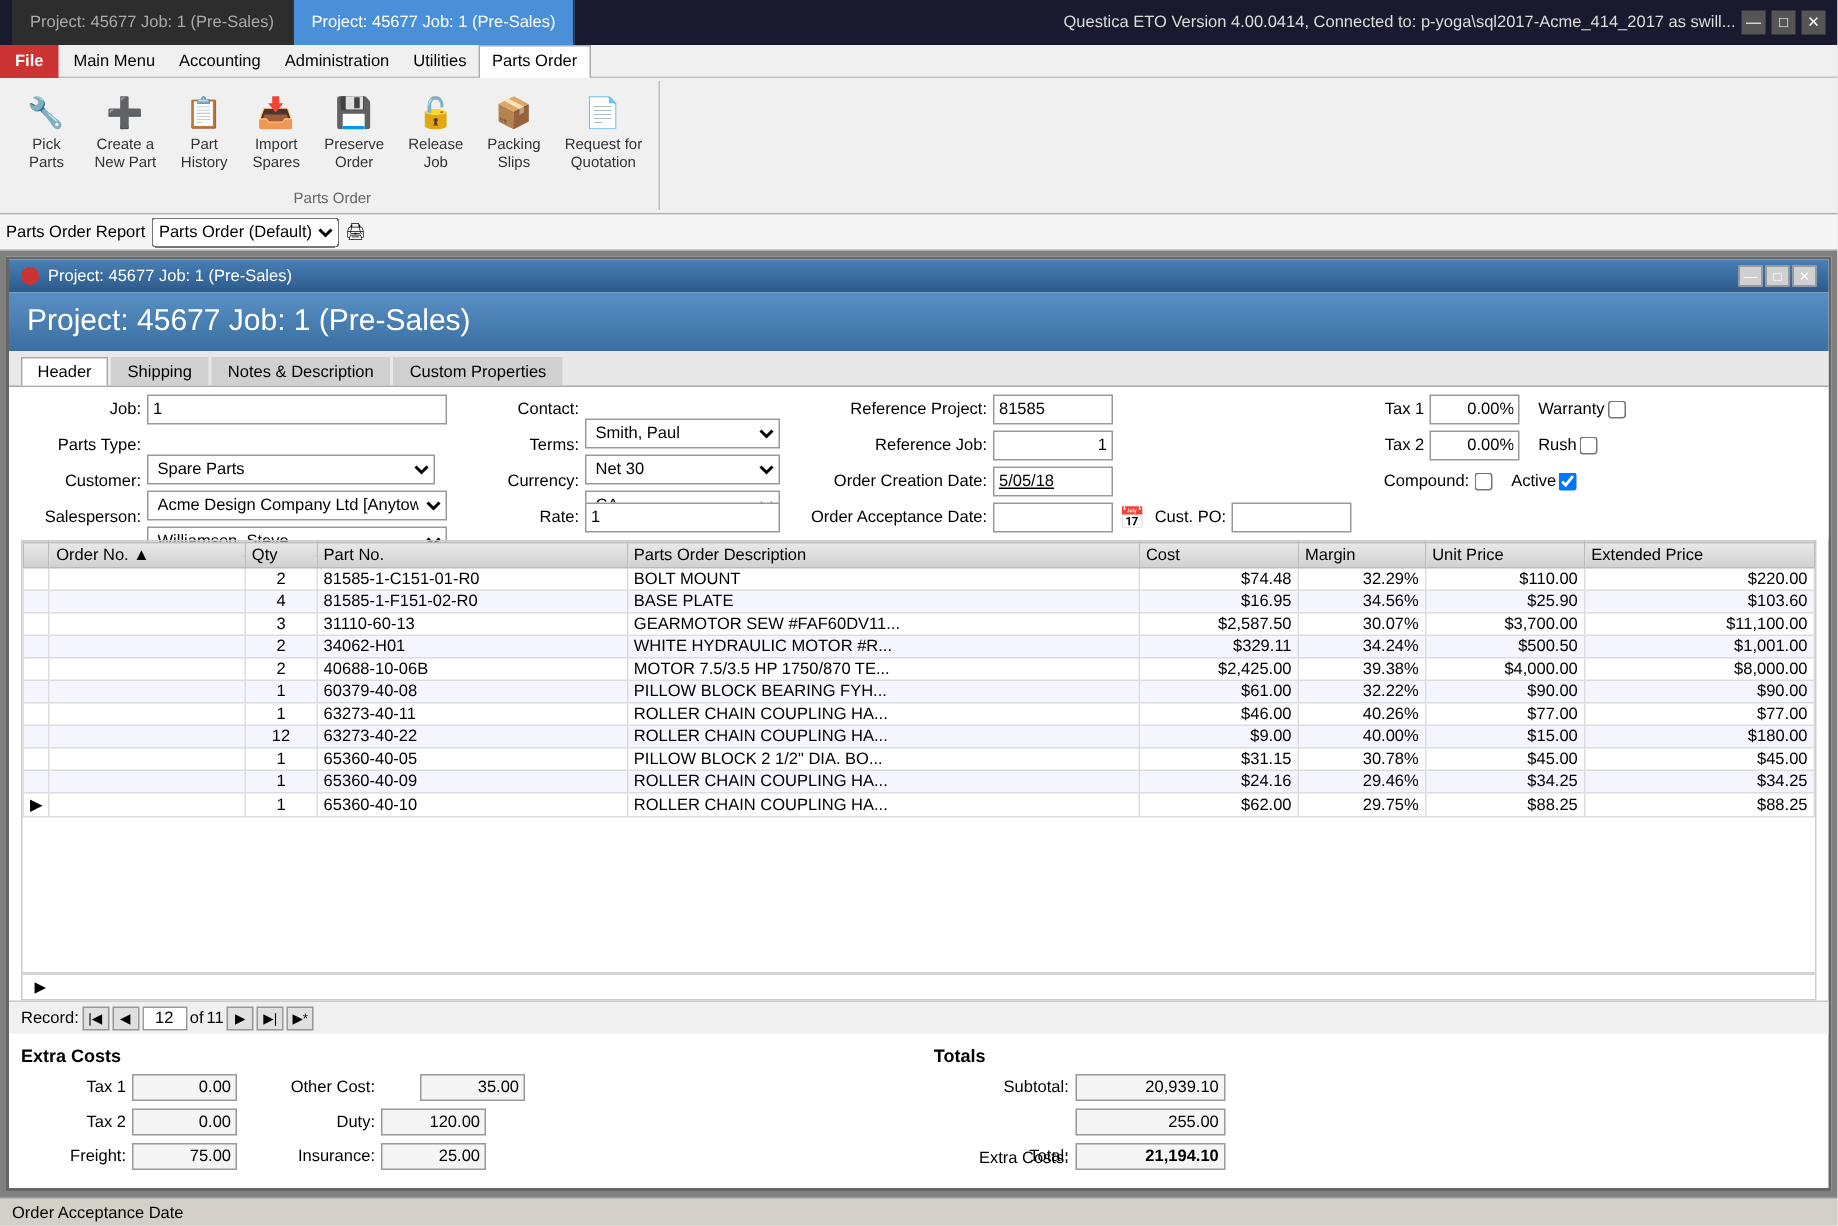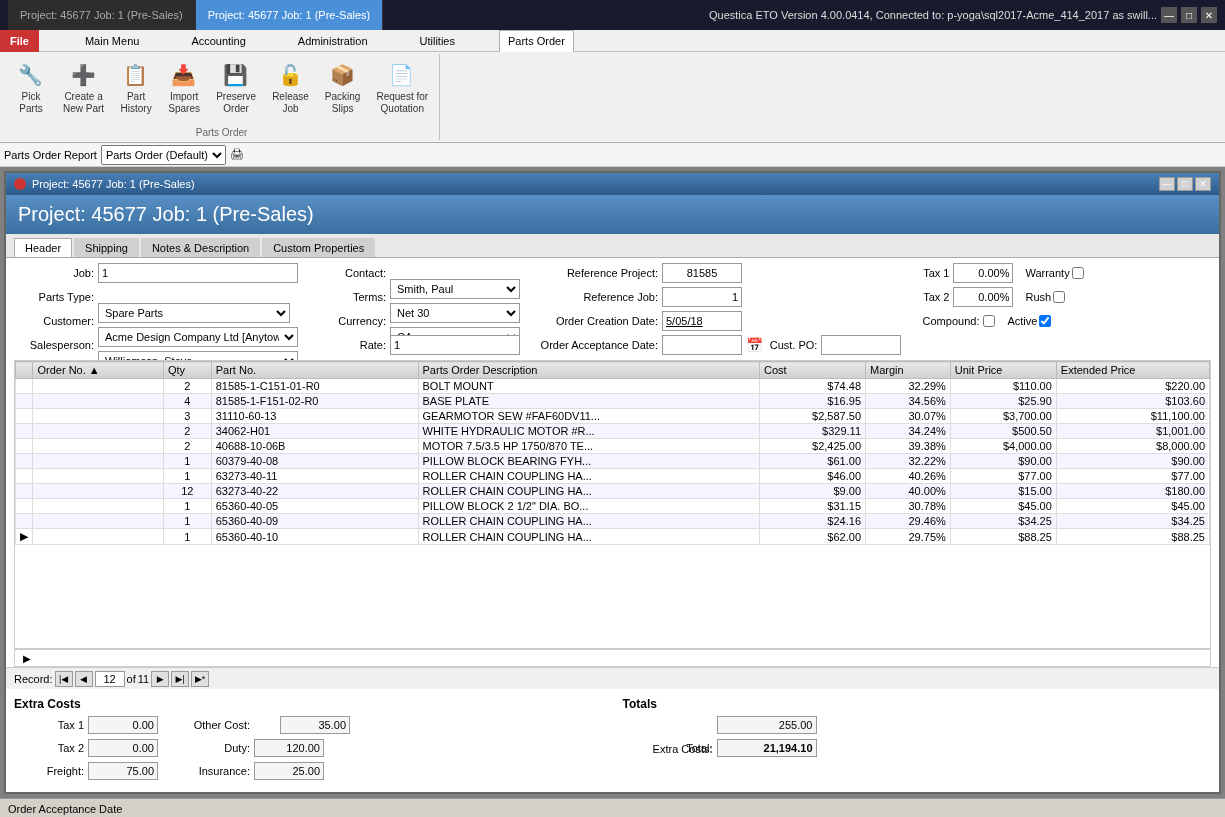--- a/index.html
+++ b/index.html
@@ -9,21 +9,21 @@
     .title-bar { display: flex; align-items: center; justify-content: space-between; background: #1a1a2e; height: 30px; padding: 0 8px; color: #fff; font-size: 11px; }
     .title-bar-left { display: flex; align-items: center; gap: 6px; }
     .title-bar-tabs { display: flex; height: 30px; }
     .title-tab { padding: 6px 12px; background: #4a90d9; color: white; font-size: 11px; display: flex; align-items: center; border-right: 1px solid #333; cursor: pointer; }
     .title-tab.inactive { background: #2d2d2d; color: #aaa; }
     .title-bar-right { display: flex; align-items: center; gap: 4px; font-size: 11px; color: #ddd; }
     .title-btn { width: 16px; height: 16px; background: #555; display: flex; align-items: center; justify-content: center; cursor: pointer; color: white; font-size: 10px; }
 
     
     .ribbon { background: #f0f0f0; border-bottom: 1px solid #adadad; }
-    .ribbon-menu { display: flex; align-items: center; background: #f0f0f0; border-bottom: 1px solid #c0c0c0; height: 22px; gap: 36px; }
+    .ribbon-menu { display: flex; align-items: center; background: #f0f0f0; border-bottom: 1px solid #c0c0c0; height: 22px; }
     .ribbon-menu .file-btn { background: #cc3333; color: white; padding: 2px 10px; height: 22px; font-size: 11px; font-weight: bold; border: none; cursor: pointer; margin-right: 2px; }
     .ribbon-menu-item { padding: 2px 8px; font-size: 11px; cursor: pointer; height: 22px; display: flex; align-items: center; }
     .ribbon-menu-item.active { background: white; border: 1px solid #adadad; border-bottom: none; }
 
     .ribbon-toolbar { display: flex; align-items: stretch; padding: 2px 4px; height: 90px; gap: 2px; }
     .ribbon-section { display: flex; flex-direction: column; border-right: 1px solid #c0c0c0; padding: 2px 4px; }
     .ribbon-section-label { font-size: 10px; color: #666; text-align: center; margin-top: auto; padding-top: 2px; }
     .ribbon-buttons { display: flex; align-items: flex-start; gap: 2px; flex: 1; }
     .ribbon-btn { display: flex; flex-direction: column; align-items: center; justify-content: flex-start; padding: 2px 6px; cursor: pointer; border: 1px solid transparent; min-width: 40px; font-size: 10px; text-align: center; background: transparent; }
     .ribbon-btn .icon { width: 32px; height: 32px; display: flex; align-items: center; justify-content: center; font-size: 20px; }
@@ -246,21 +246,21 @@
         </div>
         <div class="form-row">
           <span class="form-label">Rate:</span>
           <input class="form-input" style="width: 130px;" value="1">
         </div>
       </div>
 
       <div class="form-col">
         <div class="form-row">
           <span class="form-label" style="min-width:130px;">Reference Project:</span>
-          <input class="form-input" style="width: 80px; text-align: center;" value="81585">
+          <input class="form-input" style="width: 80px; text-align: left;" value="81585">
         </div>
         <div class="form-row">
           <span class="form-label" style="min-width:130px;">Reference Job:</span>
           <input class="form-input" style="width: 80px; text-align: right;" value="1">
         </div>
         <div class="form-row">
           <span class="form-label" style="min-width:130px;">Order Creation Date:</span>
           <input class="form-input" style="width: 80px; text-decoration: underline;" value="5/05/18">
         </div>
         <div class="form-row">
@@ -489,20 +489,24 @@
               <span class="cost-label" style="min-width:80px;">Insurance:</span>
               <input class="cost-input" style="width: 70px;" value="25.00">
             </div>
           </div>
         </div>
       </div>
 
       <div class="totals">
         <div class="section-title">Totals</div>
         <div class="cost-row">
+          <span class="cost-label" style="min-width:90px;">Subtotal:</span>
+          <input class="cost-input" style="width: 100px;" value="20,939.10">
+        </div>
+        <div class="cost-row">
           <span class="cost-label" style="min-width:90px;margin-top:47px;">Extra Costs:</span>
           <input class="cost-input" style="width: 100px;" value="255.00">
         </div>
         <div class="cost-row">
           <span class="cost-label" style="min-width:90px;">Total:</span>
           <input class="cost-input" style="width: 100px; font-weight: bold;" value="21,194.10">
         </div>
       </div>
     </div>
   </div>

